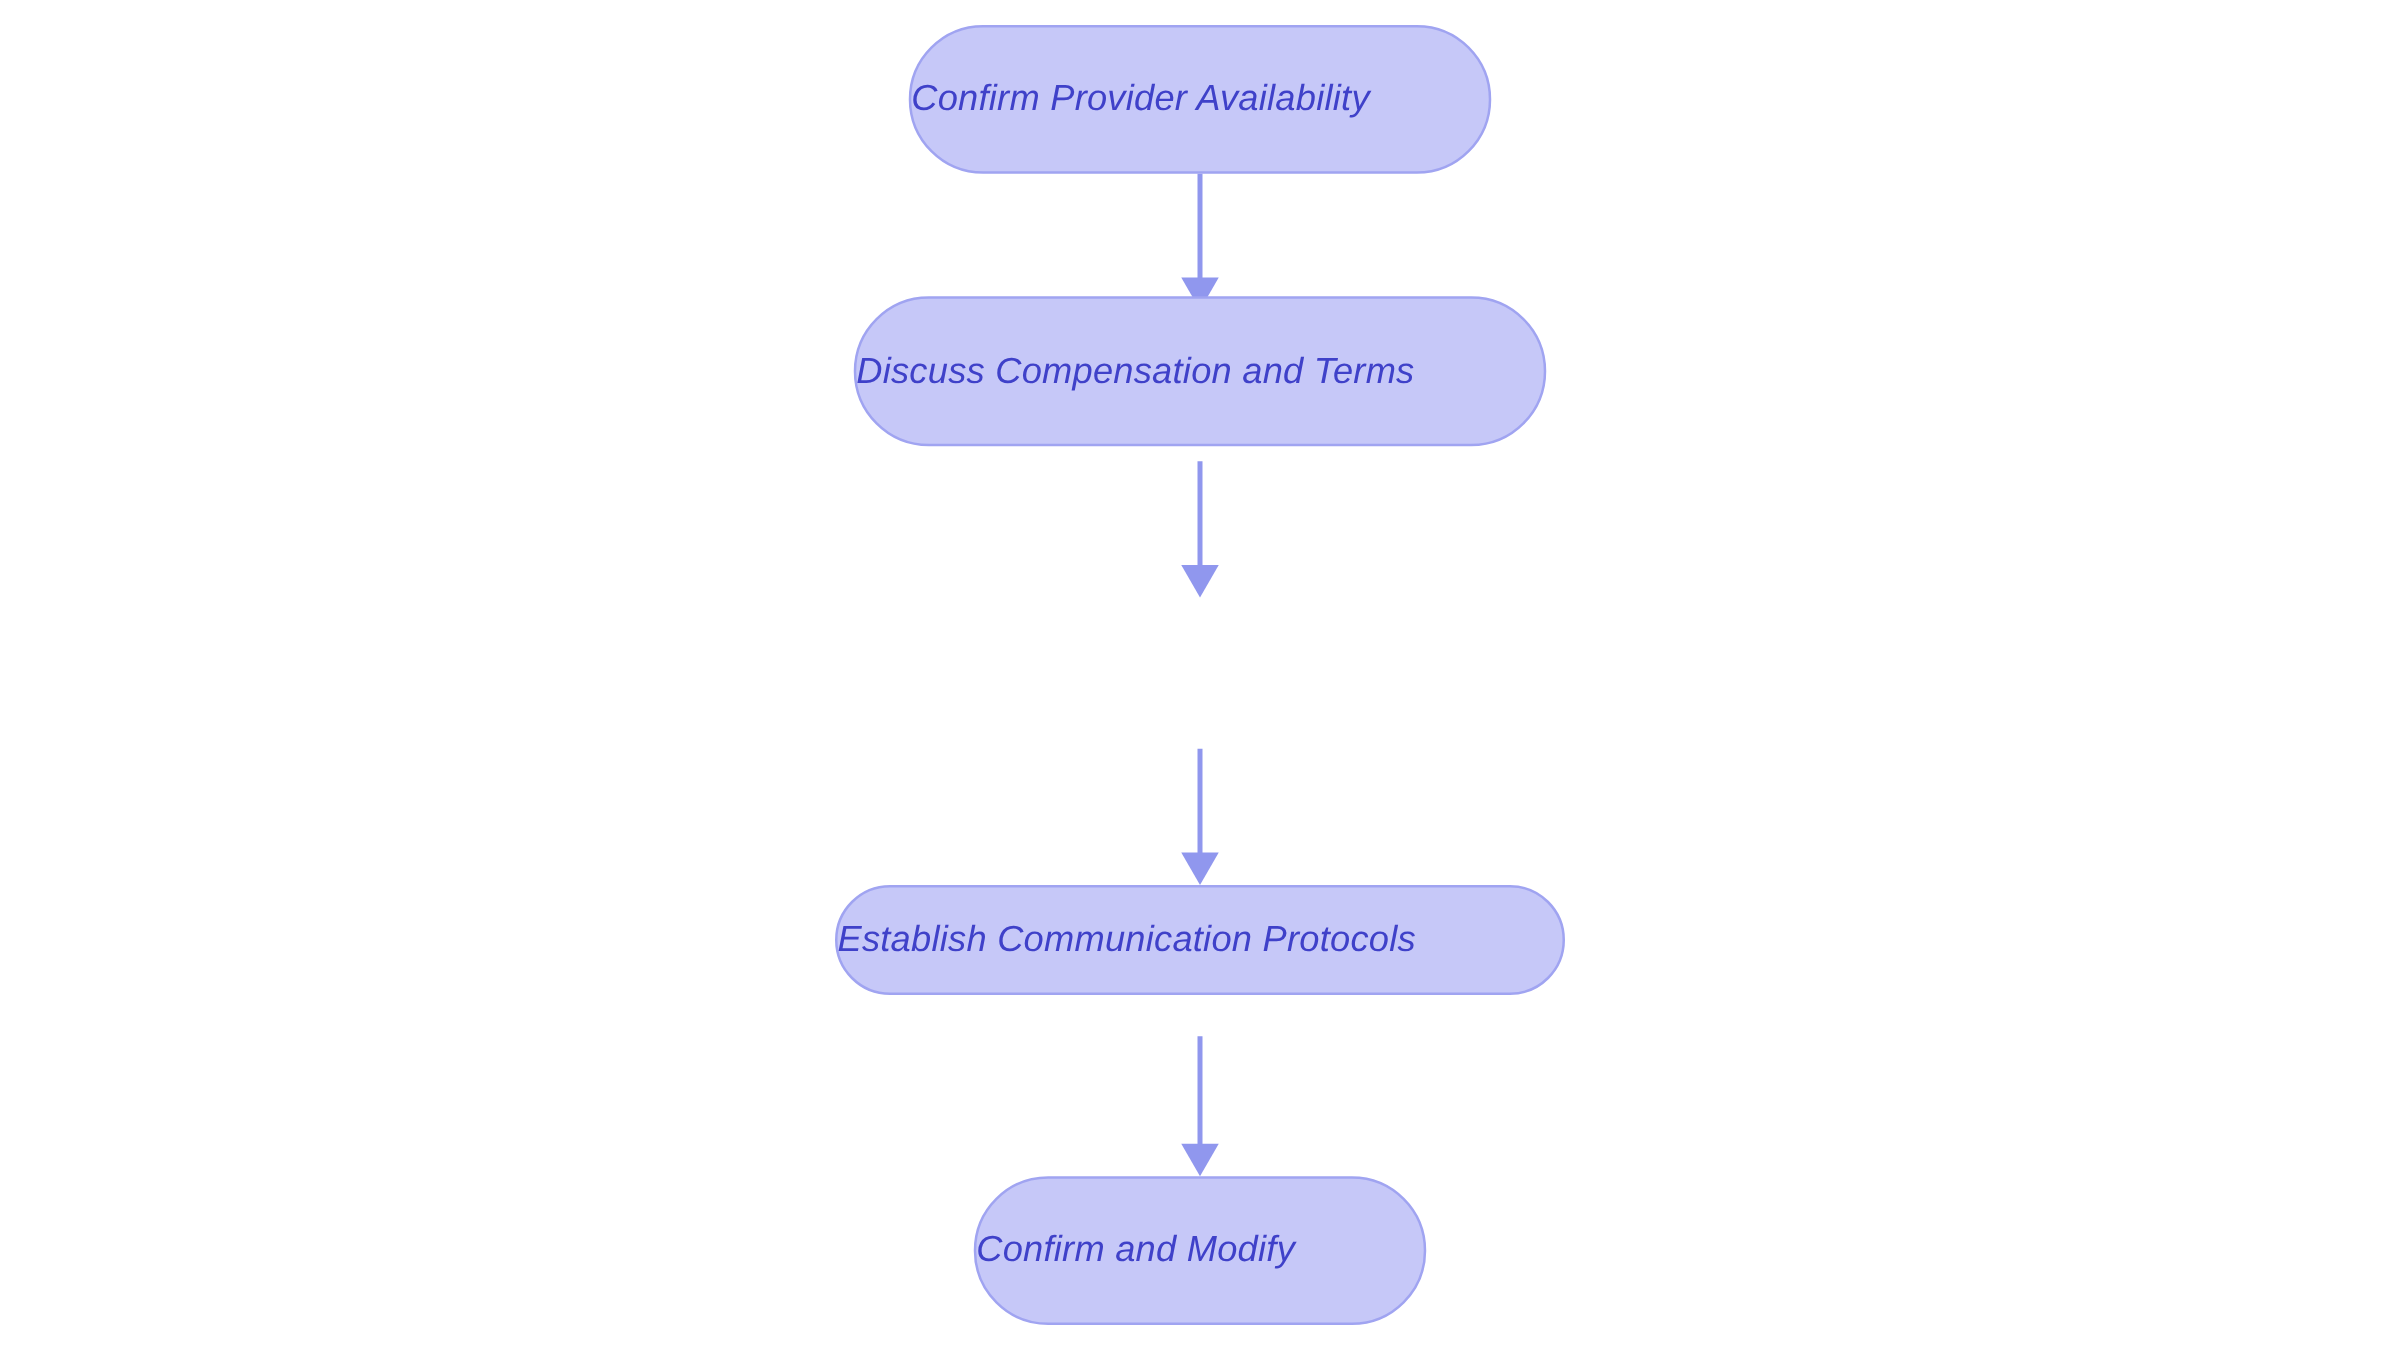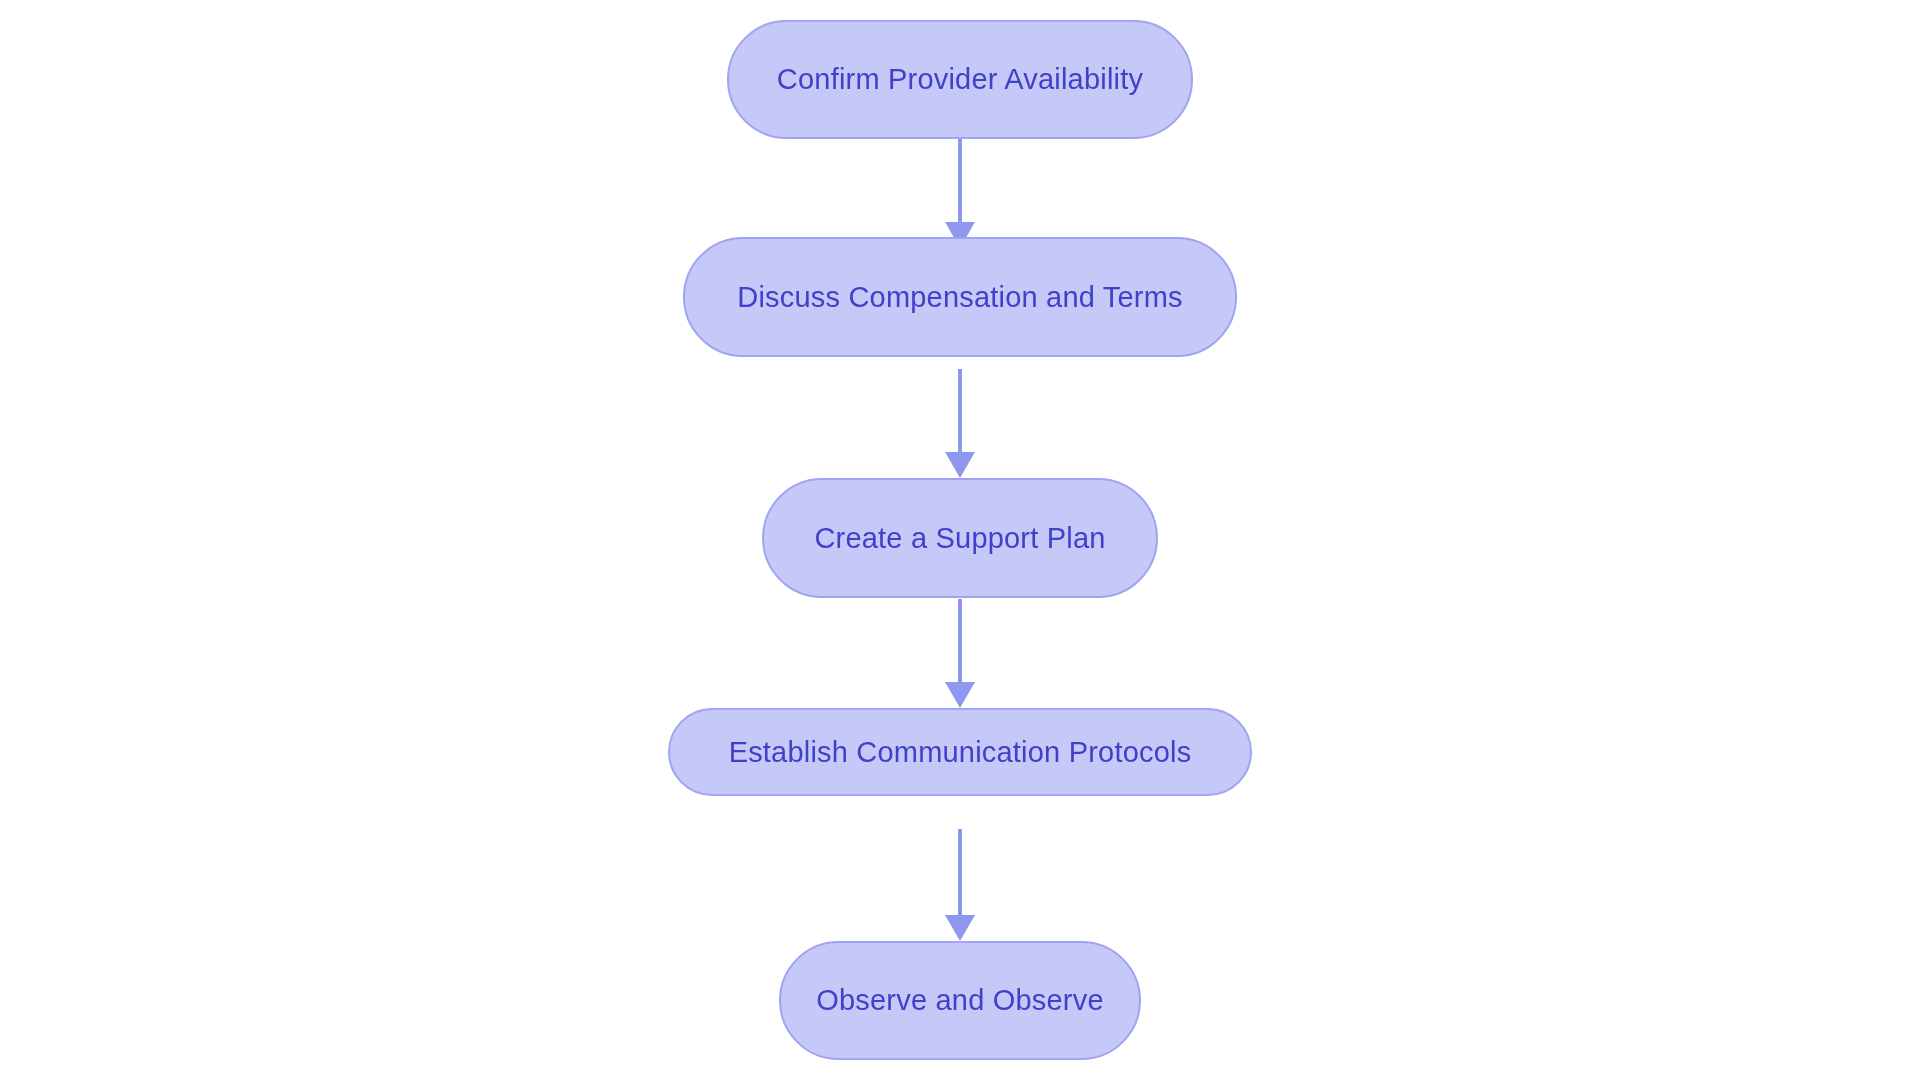--- a/index.html
+++ b/index.html
@@ -16,26 +16,26 @@
     background: var(--background, #ffffff);
   }
   .node {
     position: absolute;
     box-sizing: border-box;
     background: var(--node_fill, #c6c8f8);
     border: 2px solid var(--node_border, #a0a4f1);
     border-radius: 60px;
     display: flex;
     align-items: center;
-    justify-content: center;
     color: var(--node_text, #3f41c9);
     font-size: 29px;
     letter-spacing: 0.2px;
     text-align: center;
     white-space: nowrap;
+    font-style: italic;
   }
   .n1 { left: 727px; top: 20px;  width: 466px; height: 119px; }
   .n2 { left: 683px; top: 237px; width: 554px; height: 120px; }
   .n3 { left: 762px; top: 478px; width: 396px; height: 120px; }
   .n4 { left: 668px; top: 708px; width: 584px; height: 88px; }
   .n5 { left: 779px; top: 941px; width: 362px; height: 119px; }
 
   .arrow {
     position: absolute;
     left: 945px;
@@ -80,35 +80,32 @@
 
   <div class="node n2">
     <span>Discuss Compensation and Terms</span>
   </div>
 
   <div class="arrow a2">
     <div class="shaft"></div>
     <div class="head"></div>
   </div>
 
-  <div class="node n3">
-    <span>Create a Support Plan</span>
-  </div>
 
   <div class="arrow a3">
     <div class="shaft"></div>
     <div class="head"></div>
   </div>
 
   <div class="node n4">
     <span>Establish Communication Protocols</span>
   </div>
 
   <div class="arrow a4">
     <div class="shaft"></div>
     <div class="head"></div>
   </div>
 
   <div class="node n5">
-    <span>Observe and Observe</span>
+    <span>Confirm and Modify</span>
   </div>
 
 </div>
 
 </body></html>

